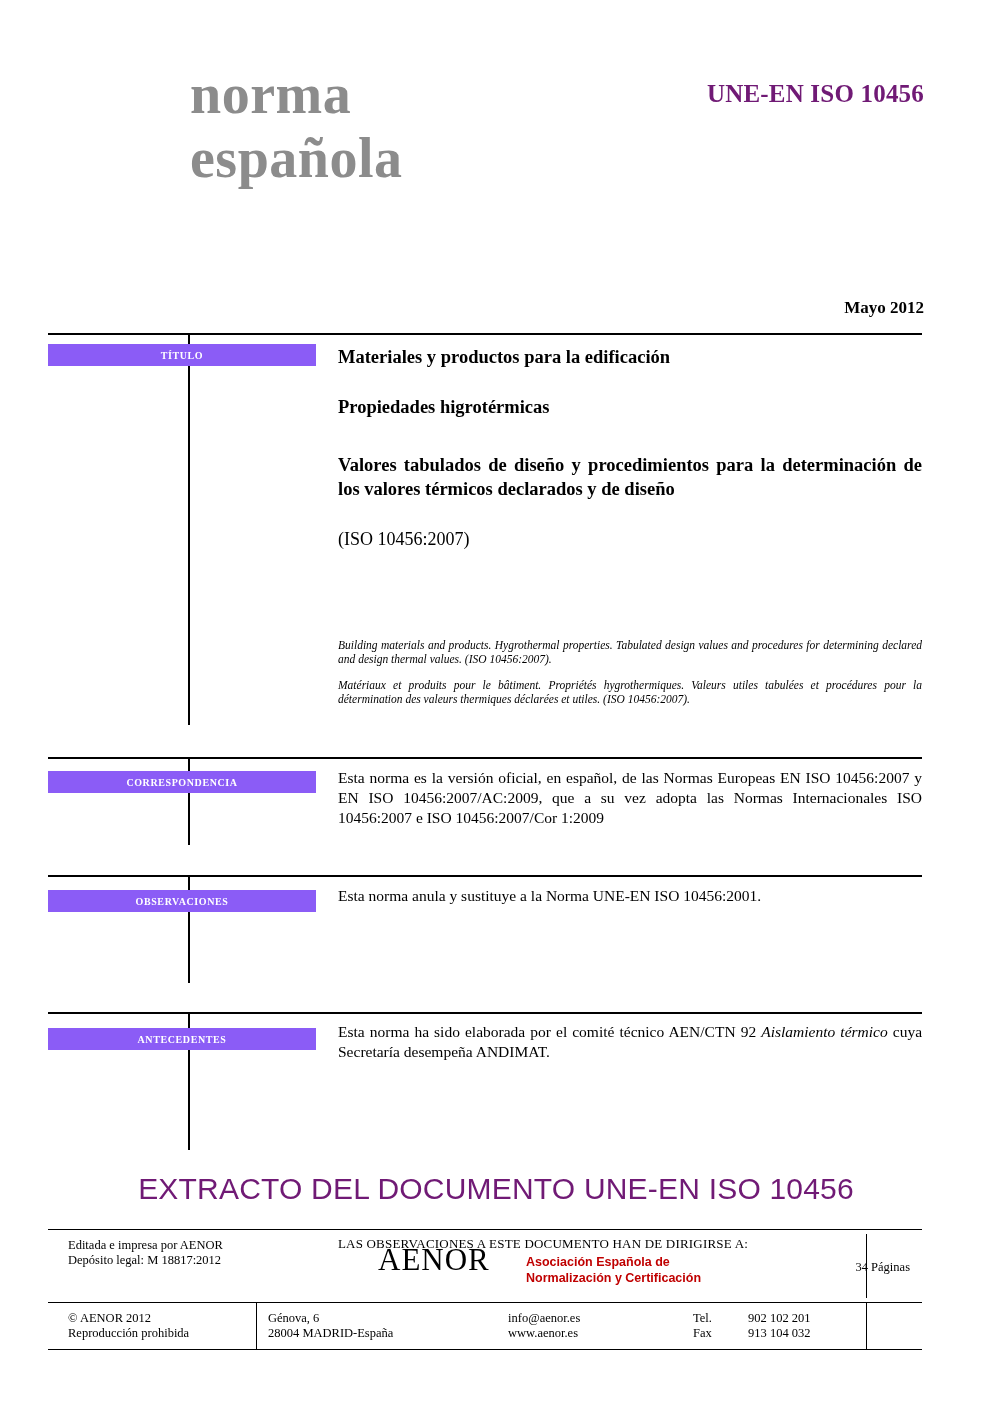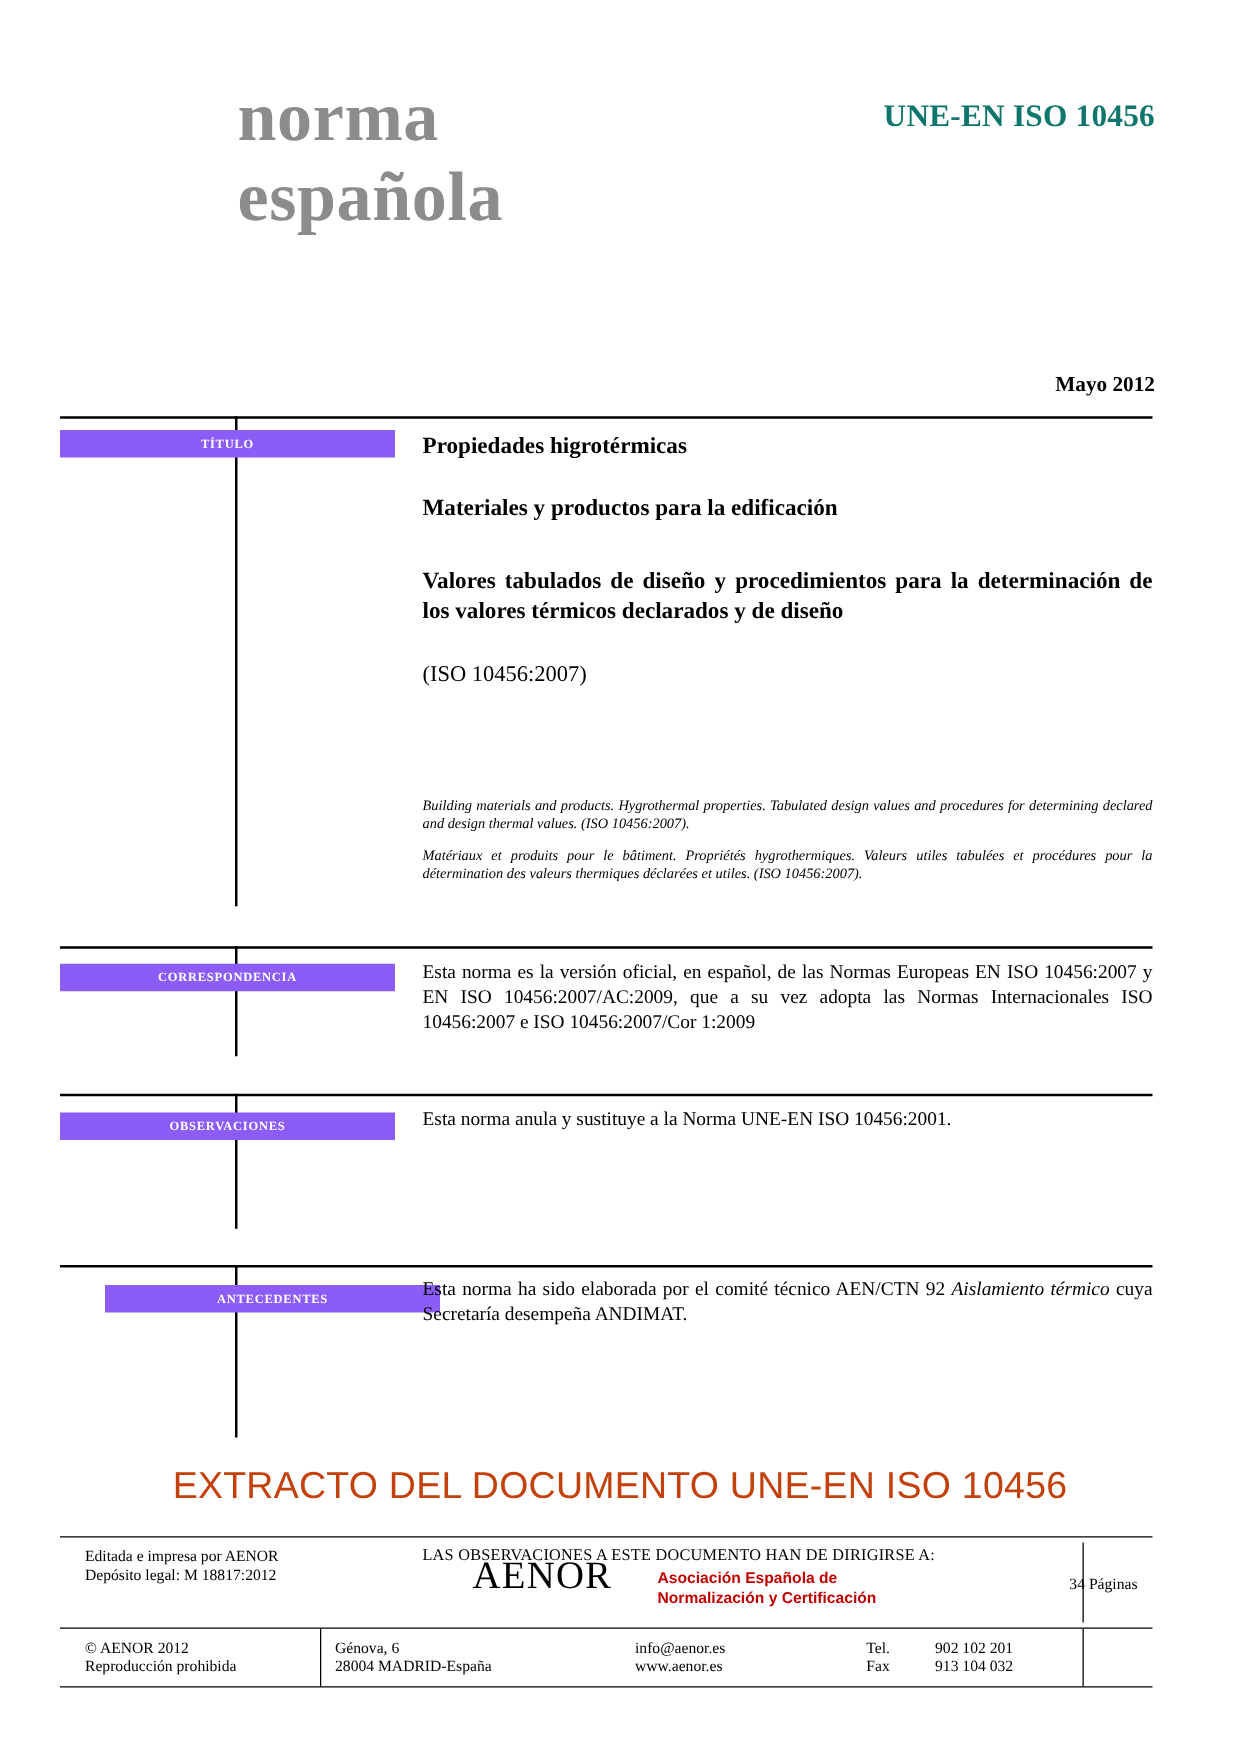--- a/index.html
+++ b/index.html
@@ -38,21 +38,21 @@
   }
   .brand span { display: block; }
   .ref-code {
     position: absolute;
     right: 68px;
     top: 18px;
     font-family: "Liberation Serif", serif;
     font-weight: bold;
     font-size: 25px;
     letter-spacing: 0.2px;
-    color: #0f766e;
+    color: #701a75;
   }
 
   
   .pubdate {
     position: absolute;
     right: 68px;
     top: 298px;
     font-weight: bold;
     font-size: 17px;
   }
@@ -129,21 +129,21 @@
   .body-text.nojust { text-align: left; }
   .it { font-style: italic; }
 
   
   .extract {
     position: absolute;
     left: 0;
     top: 1172px;
     width: 992px;
     text-align: center;
-    color: #c2410c;
+    color: #701a75;
     font-family: "Liberation Sans", sans-serif;
     font-size: 30px;
     letter-spacing: 0.2px;
   }
 
   
   .footer {
     position: absolute;
     left: 48px;
     top: 1229px;
@@ -236,42 +236,42 @@
   <div class="hrule" style="top:875px;"></div>
   <div class="hrule" style="top:1012px;"></div>
 
   <div class="spine" style="top:333px;height:392px;"></div>
   <div class="spine" style="top:757px;height:88px;"></div>
   <div class="spine" style="top:875px;height:108px;"></div>
   <div class="spine" style="top:1012px;height:138px;"></div>
 
   <div class="tag" style="top:344px;width:268px;">TÍTULO</div>
   <div class="col" style="top:345px;">
+    <div class="title-line">Materiales y productos para la edificación</div>
     <div class="title-line">Propiedades higrotérmicas</div>
-    <div class="title-line">Materiales y productos para la edificación</div>
     <div class="title-block">Valores tabulados de diseño y procedimientos para la determinación de los valores térmicos declarados y de diseño</div>
     <div class="iso-ref">(ISO 10456:2007)</div>
   </div>
 
   <div class="col" style="top:638px;">
     <div class="trans">Building materials and products. Hygrothermal properties. Tabulated design values and procedures for determining declared and design thermal values. (ISO 10456:2007).</div>
     <div class="trans">Matériaux et produits pour le bâtiment. Propriétés hygrothermiques. Valeurs utiles tabulées et procédures pour la détermination des valeurs thermiques déclarées et utiles. (ISO 10456:2007).</div>
   </div>
 
   <div class="tag" style="top:771px;width:268px;">CORRESPONDENCIA</div>
   <div class="col" style="top:768px;">
     <div class="body-text">Esta norma es la versión oficial, en español, de las Normas Europeas EN ISO 10456:2007 y EN ISO 10456:2007/AC:2009, que a su vez adopta las Normas Internacionales ISO 10456:2007 e ISO 10456:2007/Cor 1:2009</div>
   </div>
 
   <div class="tag" style="top:890px;width:268px;">OBSERVACIONES</div>
   <div class="col" style="top:886px;">
     <div class="body-text nojust">Esta norma anula y sustituye a la Norma UNE-EN ISO 10456:2001.</div>
   </div>
 
-  <div class="tag" style="top:1028px;width:268px;margin-left:36px;">ANTECEDENTES</div>
+  <div class="tag" style="top:1028px;width:268px;">ANTECEDENTES</div>
   <div class="col" style="top:1022px;">
     <div class="body-text"><span>Esta norma ha sido elaborada por el comité técnico AEN/CTN 92 </span><span class="it">Aislamiento térmico</span><span> cuya Secretaría desempeña ANDIMAT.</span></div>
   </div>
 
   <div class="extract">EXTRACTO DEL DOCUMENTO UNE-EN ISO 10456</div>
 
   <div class="footer">
     <div class="rule"></div>
 
     <div class="footer-top">

